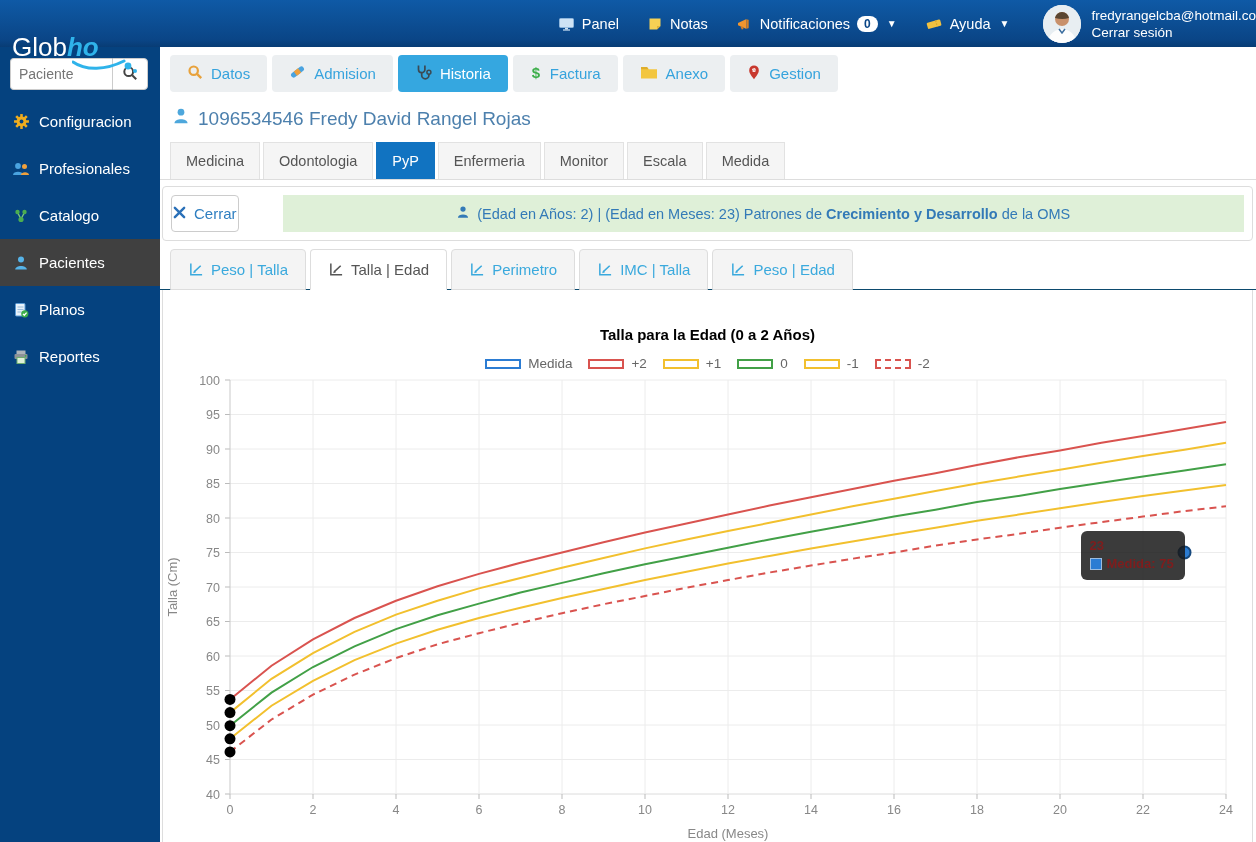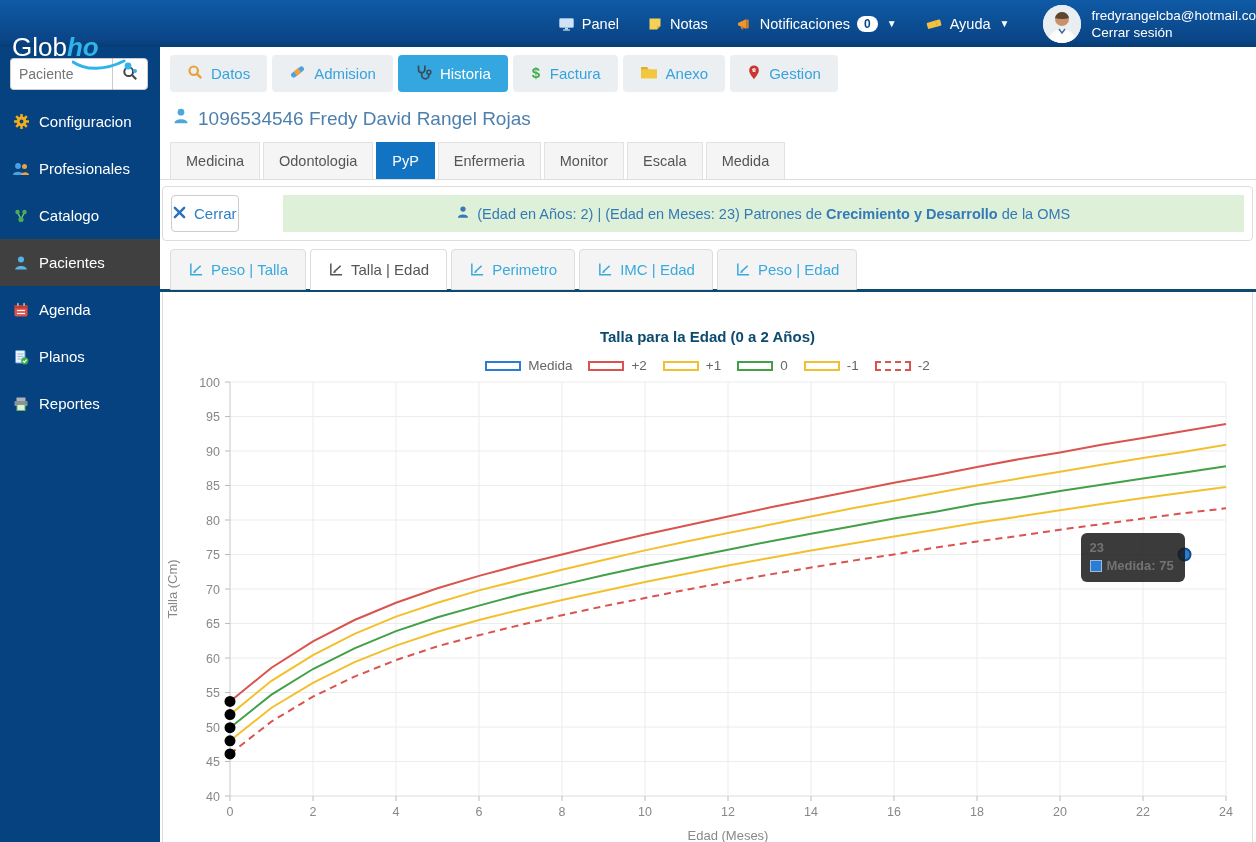--- a/index.html
+++ b/index.html
@@ -57,34 +57,34 @@
 
   .panel1 { margin:6px 3px 0 2px; border:1px solid #ddd; border-radius:4px;
     padding:8px; display:flex; align-items:center; }
   .btn-cerrar { background:#fff; border:1px solid #ccc; border-radius:4px; padding:9px 1px;
     color:#2f7fc1; font-size:15px; display:flex; align-items:center; gap:8px; cursor:pointer; }
   .alert-success { flex:1; margin-left:44px; background:#dff0d8; color:#337ab7;
     text-align:center; padding:10px 8px; font-size:14.5px; display:flex;
     align-items:center; justify-content:center; gap:7px; }
   .alert-success b { font-weight:bold; }
 
-  .chart-tabs { display:flex; gap:4px; padding:8px 0 0 10px; border-bottom:3px solid #0c4a6e; }
+  .chart-tabs { display:flex; gap:4px; padding:8px 0 0 10px; border-bottom:1px solid #0c4a6e; }
   .chart-tab { display:flex; align-items:center; gap:7px; background:#f4f4f4;
     border:1px solid #ddd; border-radius:4px 4px 0 0; padding:11px 17px; color:#3aa9dd;
     font-size:15px; margin-bottom:-1px; cursor:pointer; }
   .chart-tab.active { background:#fff; color:#555; border-bottom-color:#fff; }
 
   .chart-panel { margin:0 3px 0 2px; border:1px solid #ddd; border-top:none; height:560px; }
-  .chart-title { text-align:center; color:#0c4a6e; font-weight:bold; font-size:15px; padding-top:36px; }
+  .chart-title { text-align:center; color:#000000; font-weight:bold; font-size:15px; padding-top:36px; }
   .legend { display:flex; justify-content:center; align-items:center; margin-top:13px; }
   .legend-item { display:flex; align-items:center; margin:0 8px; }
   .legend-swatch { width:36px; height:10px; border:2px solid #999; margin-right:7px; background:#fff; }
   .legend-label { color:#666; font-size:13.5px; }
   .chart-wrap { position:relative; margin-top:5px; }
-  .chart-tooltip { position:absolute; background:rgba(25,25,25,0.85); color:#737373;
+  .chart-tooltip { position:absolute; background:rgba(25,25,25,0.85); color:#7f1d1d;
     border-radius:6px; padding:6px 11px 7px 9px; font-size:13px; font-weight:bold; line-height:18px; }
   .chart-tooltip .row2 { display:flex; align-items:center; gap:5px; }
   .tt-swatch { width:12px; height:12px; display:inline-block; border:1px solid #9bbce0; }
 
   svg text { font-family:"Liberation Sans", sans-serif; }
 </style>
 </head>
 <body>
 
 <header class="navbar">
@@ -216,35 +216,20 @@
           <svg width="16" height="16" viewBox="0 0 16 16">
             <circle cx="8" cy="4.6" r="3" fill="#56b3e8"></circle>
             <path d="M2.2 14.5 c0-4.8 11.6-4.8 11.6 0z" fill="#56b3e8"></path>
           </svg>
         </span>
         <span>Pacientes</span>
       </div>
       <div class="menu-item">
         <span class="icon">
           <svg width="16" height="16" viewBox="0 0 16 16">
-            <rect x="1.5" y="3" width="13" height="11.5" rx="1.4" fill="#e05248"></rect>
-            <rect x="1.5" y="3" width="13" height="3.2" fill="#c13b34"></rect>
-            <rect x="4" y="0.8" width="1.8" height="3.4" rx="0.9" fill="#9db3c8"></rect>
-            <rect x="10.2" y="0.8" width="1.8" height="3.4" rx="0.9" fill="#9db3c8"></rect>
-            <g stroke="#fff" stroke-width="1.2">
-              <line x1="4" y1="8.5" x2="12" y2="8.5"></line>
-              <line x1="4" y1="11.5" x2="12" y2="11.5"></line>
-            </g>
-          </svg>
-        </span>
-        <span>Agenda</span>
-      </div>
-      <div class="menu-item">
-        <span class="icon">
-          <svg width="16" height="16" viewBox="0 0 16 16">
             <rect x="2.5" y="1.5" width="9.5" height="12.5" rx="1" fill="#eaf3fb" stroke="#5b9bd5"></rect>
             <g stroke="#9dbfdd" stroke-width="1.1">
               <line x1="4.5" y1="5" x2="10.5" y2="5"></line>
               <line x1="4.5" y1="7.5" x2="10.5" y2="7.5"></line>
               <line x1="4.5" y1="10" x2="8.5" y2="10"></line>
             </g>
             <circle cx="11.8" cy="11.8" r="3.6" fill="#3bae49"></circle>
             <path d="M10 11.9 l1.3 1.3 2.3-2.6" fill="none" stroke="#fff" stroke-width="1.3"></path>
           </svg>
         </span>
@@ -388,21 +373,21 @@
         <span>Perimetro</span>
       </div>
       <div class="chart-tab">
         <span class="icon" style="display: flex;">
           <svg width="16" height="15" viewBox="0 0 16 16">
             <path d="M2.5 1.5 V13.5 H14.5" fill="none" stroke="currentColor" stroke-width="1.6"></path>
             <path d="M13 4 L6 10.5" stroke="currentColor" stroke-width="1.6"></path>
             <path d="M5 12 l1-3 2 2z" fill="currentColor"></path>
           </svg>
         </span>
-        <span>IMC | Edad</span>
+        <span>IMC | Talla</span>
       </div>
       <div class="chart-tab">
         <span class="icon" style="display: flex;">
           <svg width="16" height="15" viewBox="0 0 16 16">
             <path d="M2.5 1.5 V13.5 H14.5" fill="none" stroke="currentColor" stroke-width="1.6"></path>
             <path d="M13 4 L6 10.5" stroke="currentColor" stroke-width="1.6"></path>
             <path d="M5 12 l1-3 2 2z" fill="currentColor"></path>
           </svg>
         </span>
         <span>Peso | Edad</span>

